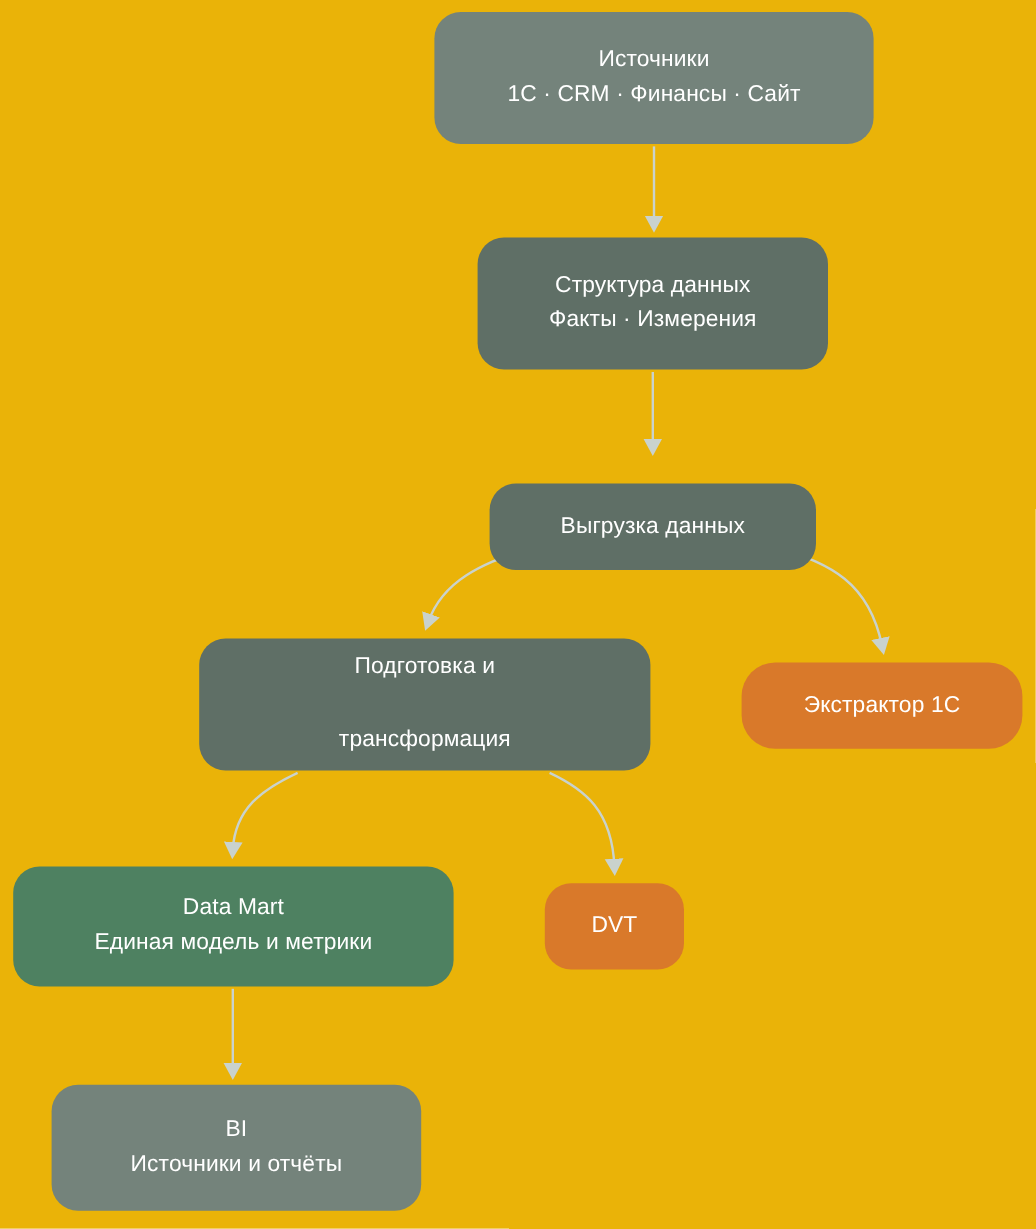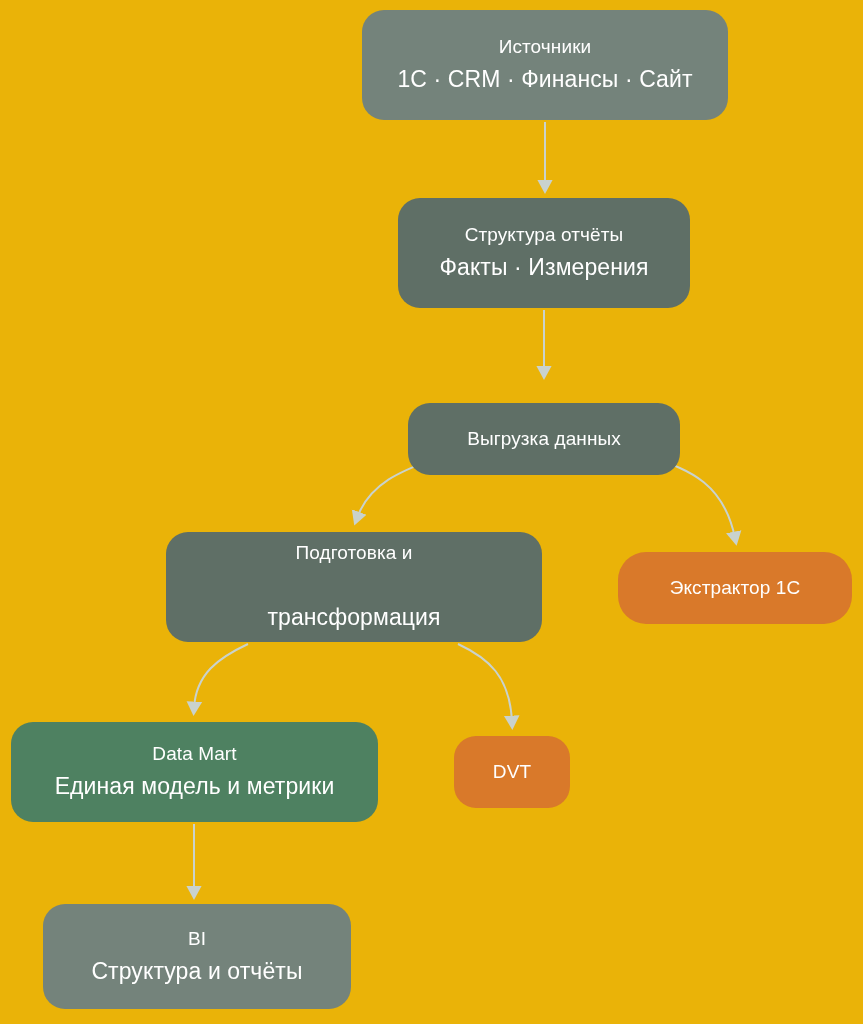--- a/index.html
+++ b/index.html
@@ -38,21 +38,21 @@
     text-align: center;
     line-height: 1.42;
     letter-spacing: 0.1px;
     z-index: 2;
   }
   .node .line1 {
     font-size: 19px;
     white-space: nowrap;
   }
   .node .line2 {
-    font-size: 23px;
+    font-size: 19px;
     white-space: nowrap;
   }
   .node.two-line .line1 { margin-bottom: 2px; }
 </style>
 </head>
 <body>
 
 <div id="canvas">
 
   <svg id="edges" viewBox="0 0 863 1024" width="863" height="1024">
@@ -76,21 +76,21 @@
 
     <path d="M194,824 L194,892" fill="none" stroke="#c9d2cd" stroke-width="2" marker-end="url(#arrowhead)"></path>
   </svg>
 
   <div class="node two-line" id="node-sources" style="left:362px; top:10px; width:366px; height:110px; background:#74837b;">
     <span class="line1">Источники</span>
     <span class="line2">1C · CRM · Финансы · Сайт</span>
   </div>
 
   <div class="node two-line" id="node-data-structure" style="left:398px; top:198px; width:292px; height:110px; background:#5f6f66;">
-    <span class="line1">Структура отчёты</span>
+    <span class="line1">Структура данных</span>
     <span class="line2">Факты · Измерения</span>
   </div>
 
   <div class="node" id="node-data-export" style="left:408px; top:403px; width:272px; height:72px; background:#5f6f66;">
     <span class="line1">Выгрузка данных</span>
   </div>
 
   <div class="node two-line" id="node-prepare-transform" style="left:166px; top:532px; width:376px; height:110px; background:#5f6f66;gap:32px;">
     <span class="line1">Подготовка и</span>
     <span class="line2">трансформация</span>
@@ -104,16 +104,16 @@
     <span class="line1">Data Mart</span>
     <span class="line2">Единая модель и метрики</span>
   </div>
 
   <div class="node" id="node-dvt" style="left:454px; top:736px; width:116px; height:72px; background:#d9792a;text-align:center;">
     <span class="line1">DVT</span>
   </div>
 
   <div class="node two-line" id="node-bi" style="left:43px; top:904px; width:308px; height:105px; background:#74837b;">
     <span class="line1">BI</span>
-    <span class="line2">Структура и отчёты</span>
+    <span class="line2">Источники и отчёты</span>
   </div>
 
 </div>
 
 </body></html>

